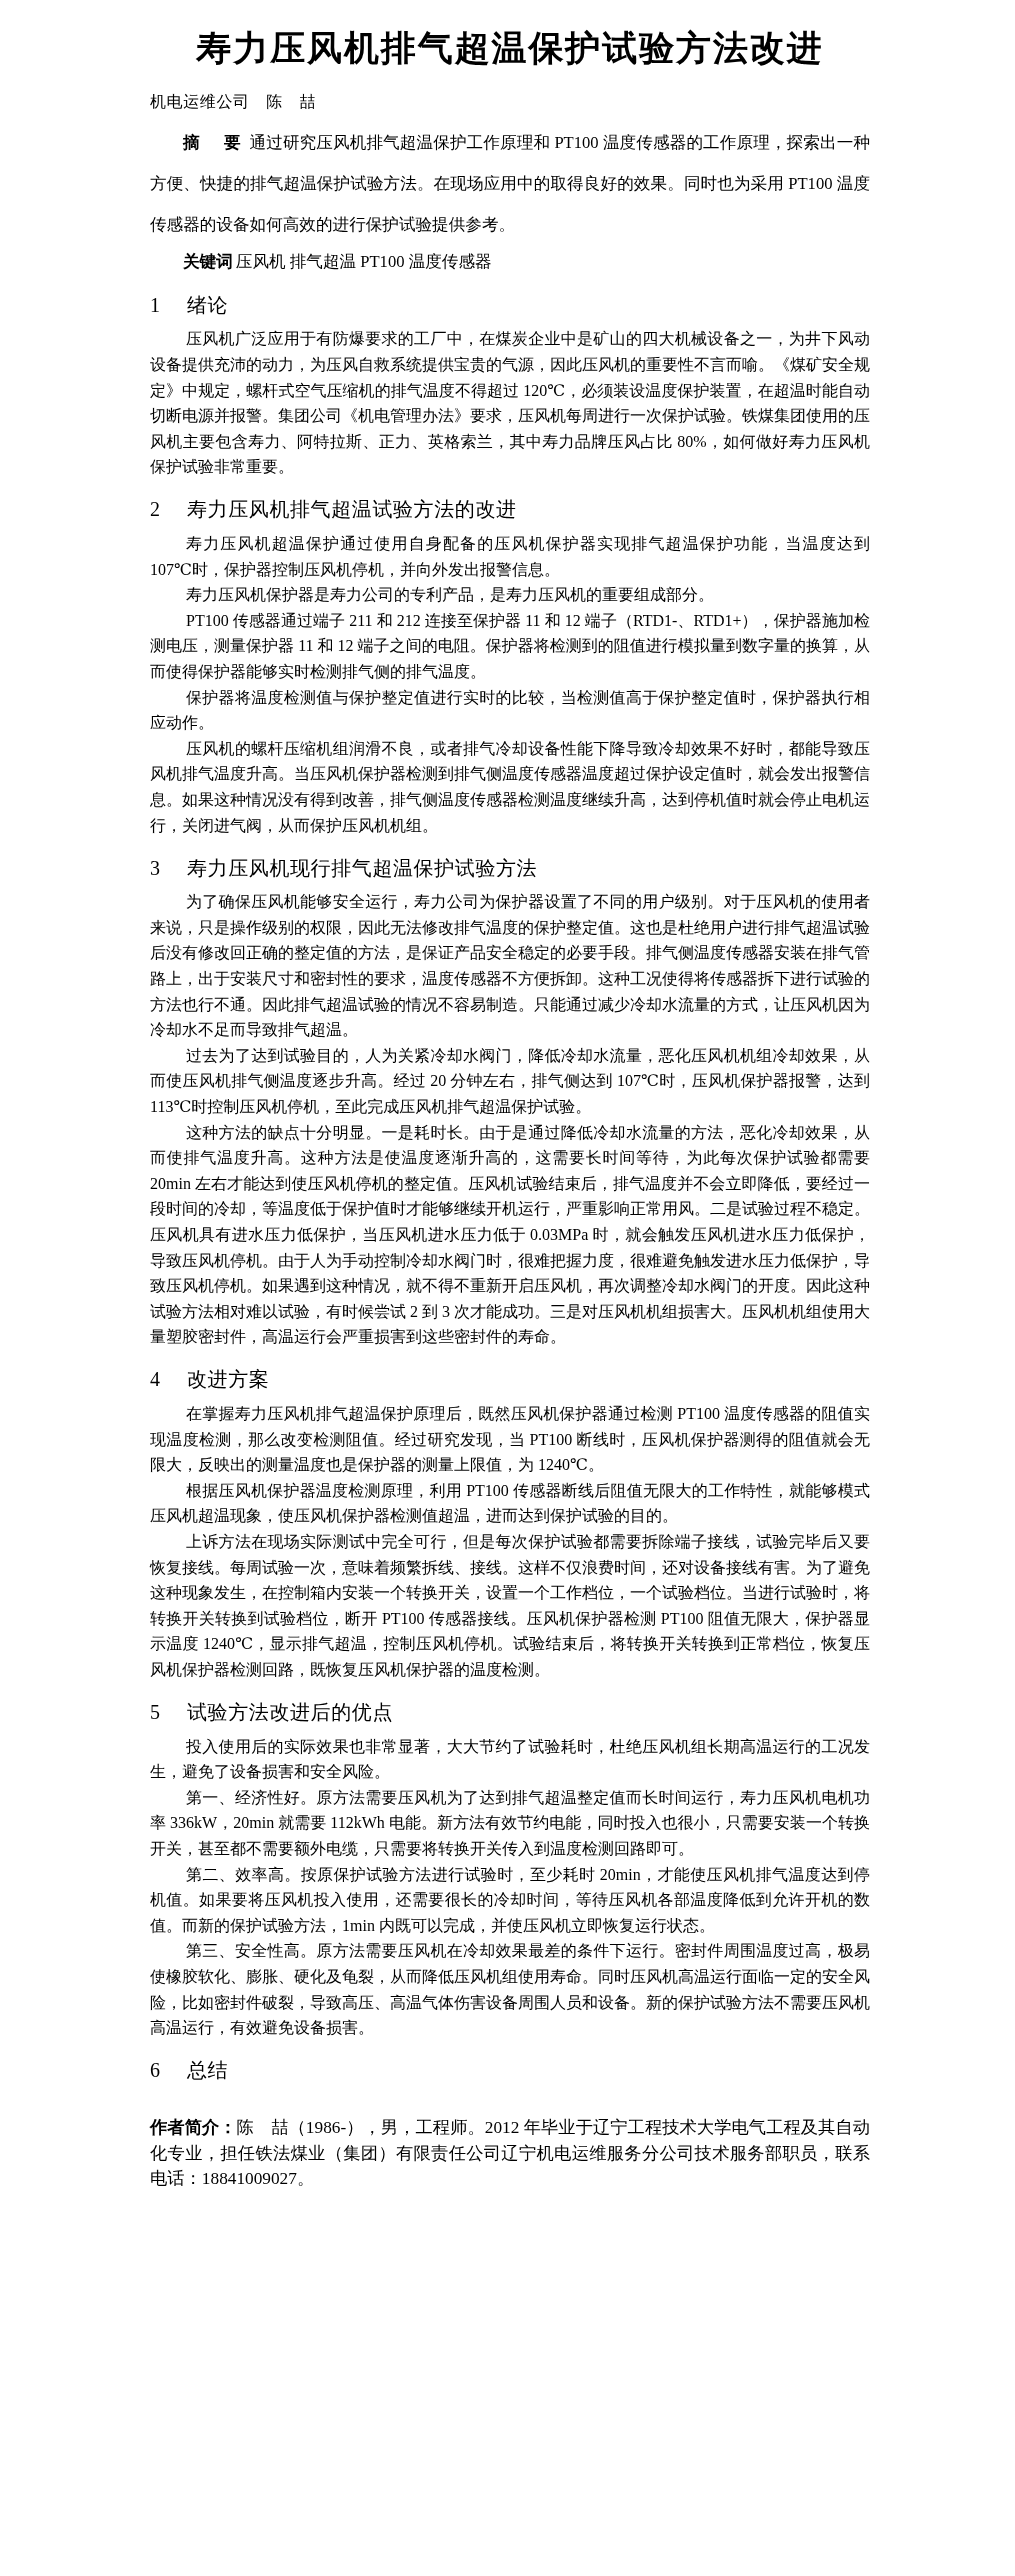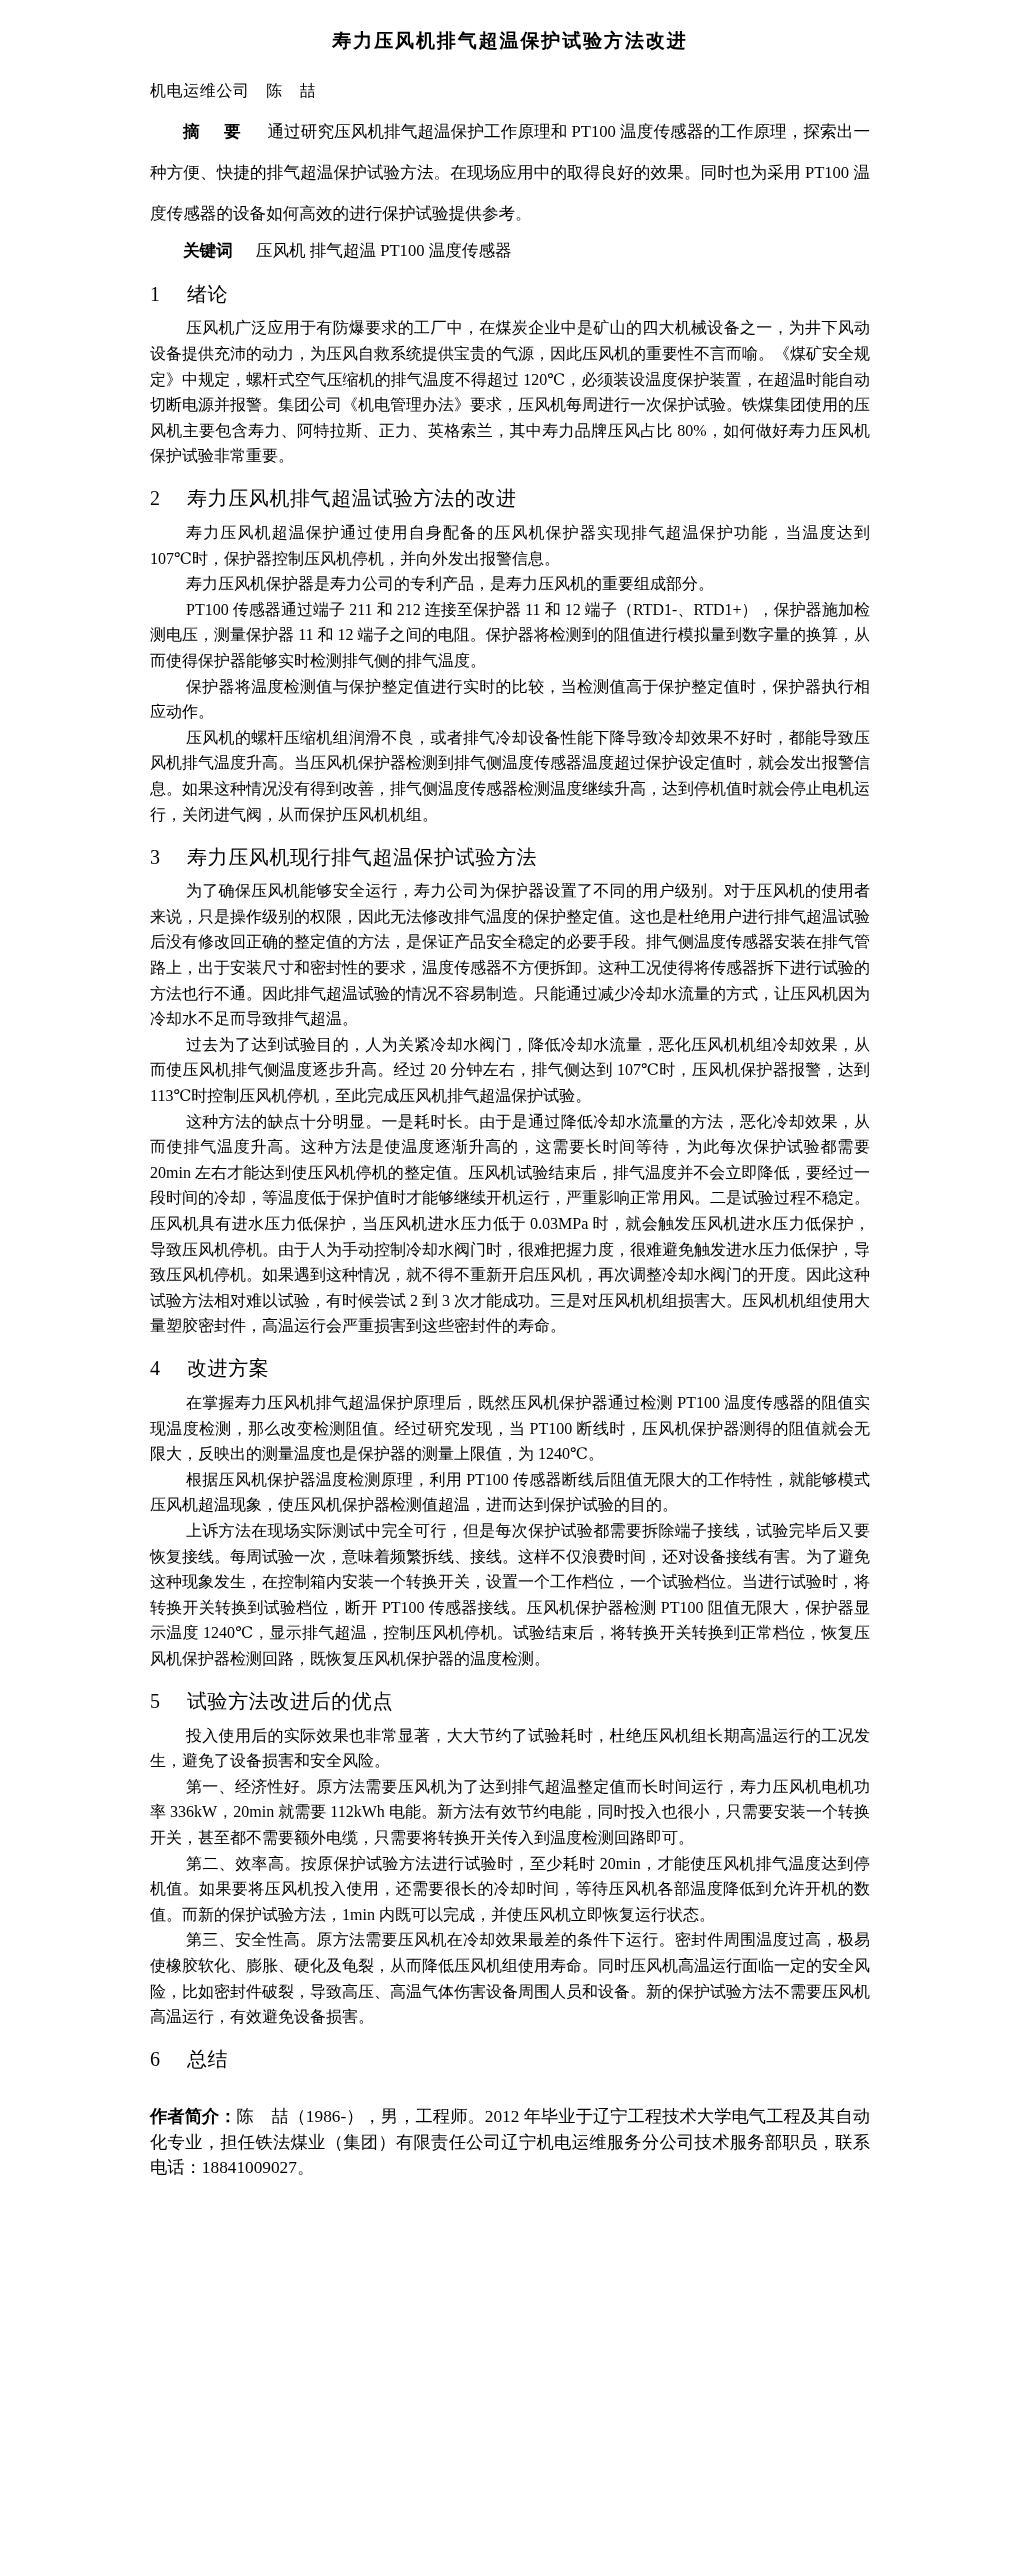--- a/index.html
+++ b/index.html
@@ -8,50 +8,50 @@
     width: 1015px;
     height: 2576px;
     background: #ffffff;
     color: #000000;
     font-family: "Liberation Serif", "DejaVu Serif", serif;
     overflow: hidden;
     box-sizing: border-box;
     padding: 18px 145px 0 150px;
   }
   .doc-title {
-    margin: 4px;
-    font-size: 19px;
+    margin: 15px;
+    font-size: 35px;
     line-height: 37px;
     font-weight: bold;
     text-align: center;
     letter-spacing: 1.9px;
-    font-family: Liberation Sans, sans-serif;
+    font-family: Liberation Mono, monospace;
   }
   .byline {
     margin-top: 22px;
     font-size: 16px;
     line-height: 20.5px;
     letter-spacing: 0.6px;
   }
   .abstract {
     margin: 9px 0 0 0;
     font-size: 16.6px;
     line-height: 41px;
     text-align: justify;
     text-indent: 33px;
   }
-  .abstract .lbl { font-weight: bold; margin-right: 23px; letter-spacing: 3.8px; font-family: "Liberation Sans", "DejaVu Sans", sans-serif; }
+  .abstract .lbl { font-weight: bold; margin-right: 5px; letter-spacing: 3.8px; font-family: "Liberation Sans", "DejaVu Sans", sans-serif; }
   .keywords {
     margin: 3.8px 0 0 0;
     font-size: 16.6px;
     line-height: 27px;
     text-indent: 33px;
     text-align: justify;
   }
-  .keywords .lbl { font-weight: bold; margin-right: 23px; font-family: "Liberation Sans", "DejaVu Sans", sans-serif; }
+  .keywords .lbl { font-weight: bold; margin-right: 3px; font-family: "Liberation Sans", "DejaVu Sans", sans-serif; }
   .sec-heading {
     margin: 15.4px 0 7.7px 0;
     font-size: 20px;
     line-height: 28px;
     font-weight: normal;
     text-align: left;
   }
   .sec-heading .sec-num {
     font-family: "Liberation Serif", "DejaVu Serif", serif;
     margin-right: 27px;

